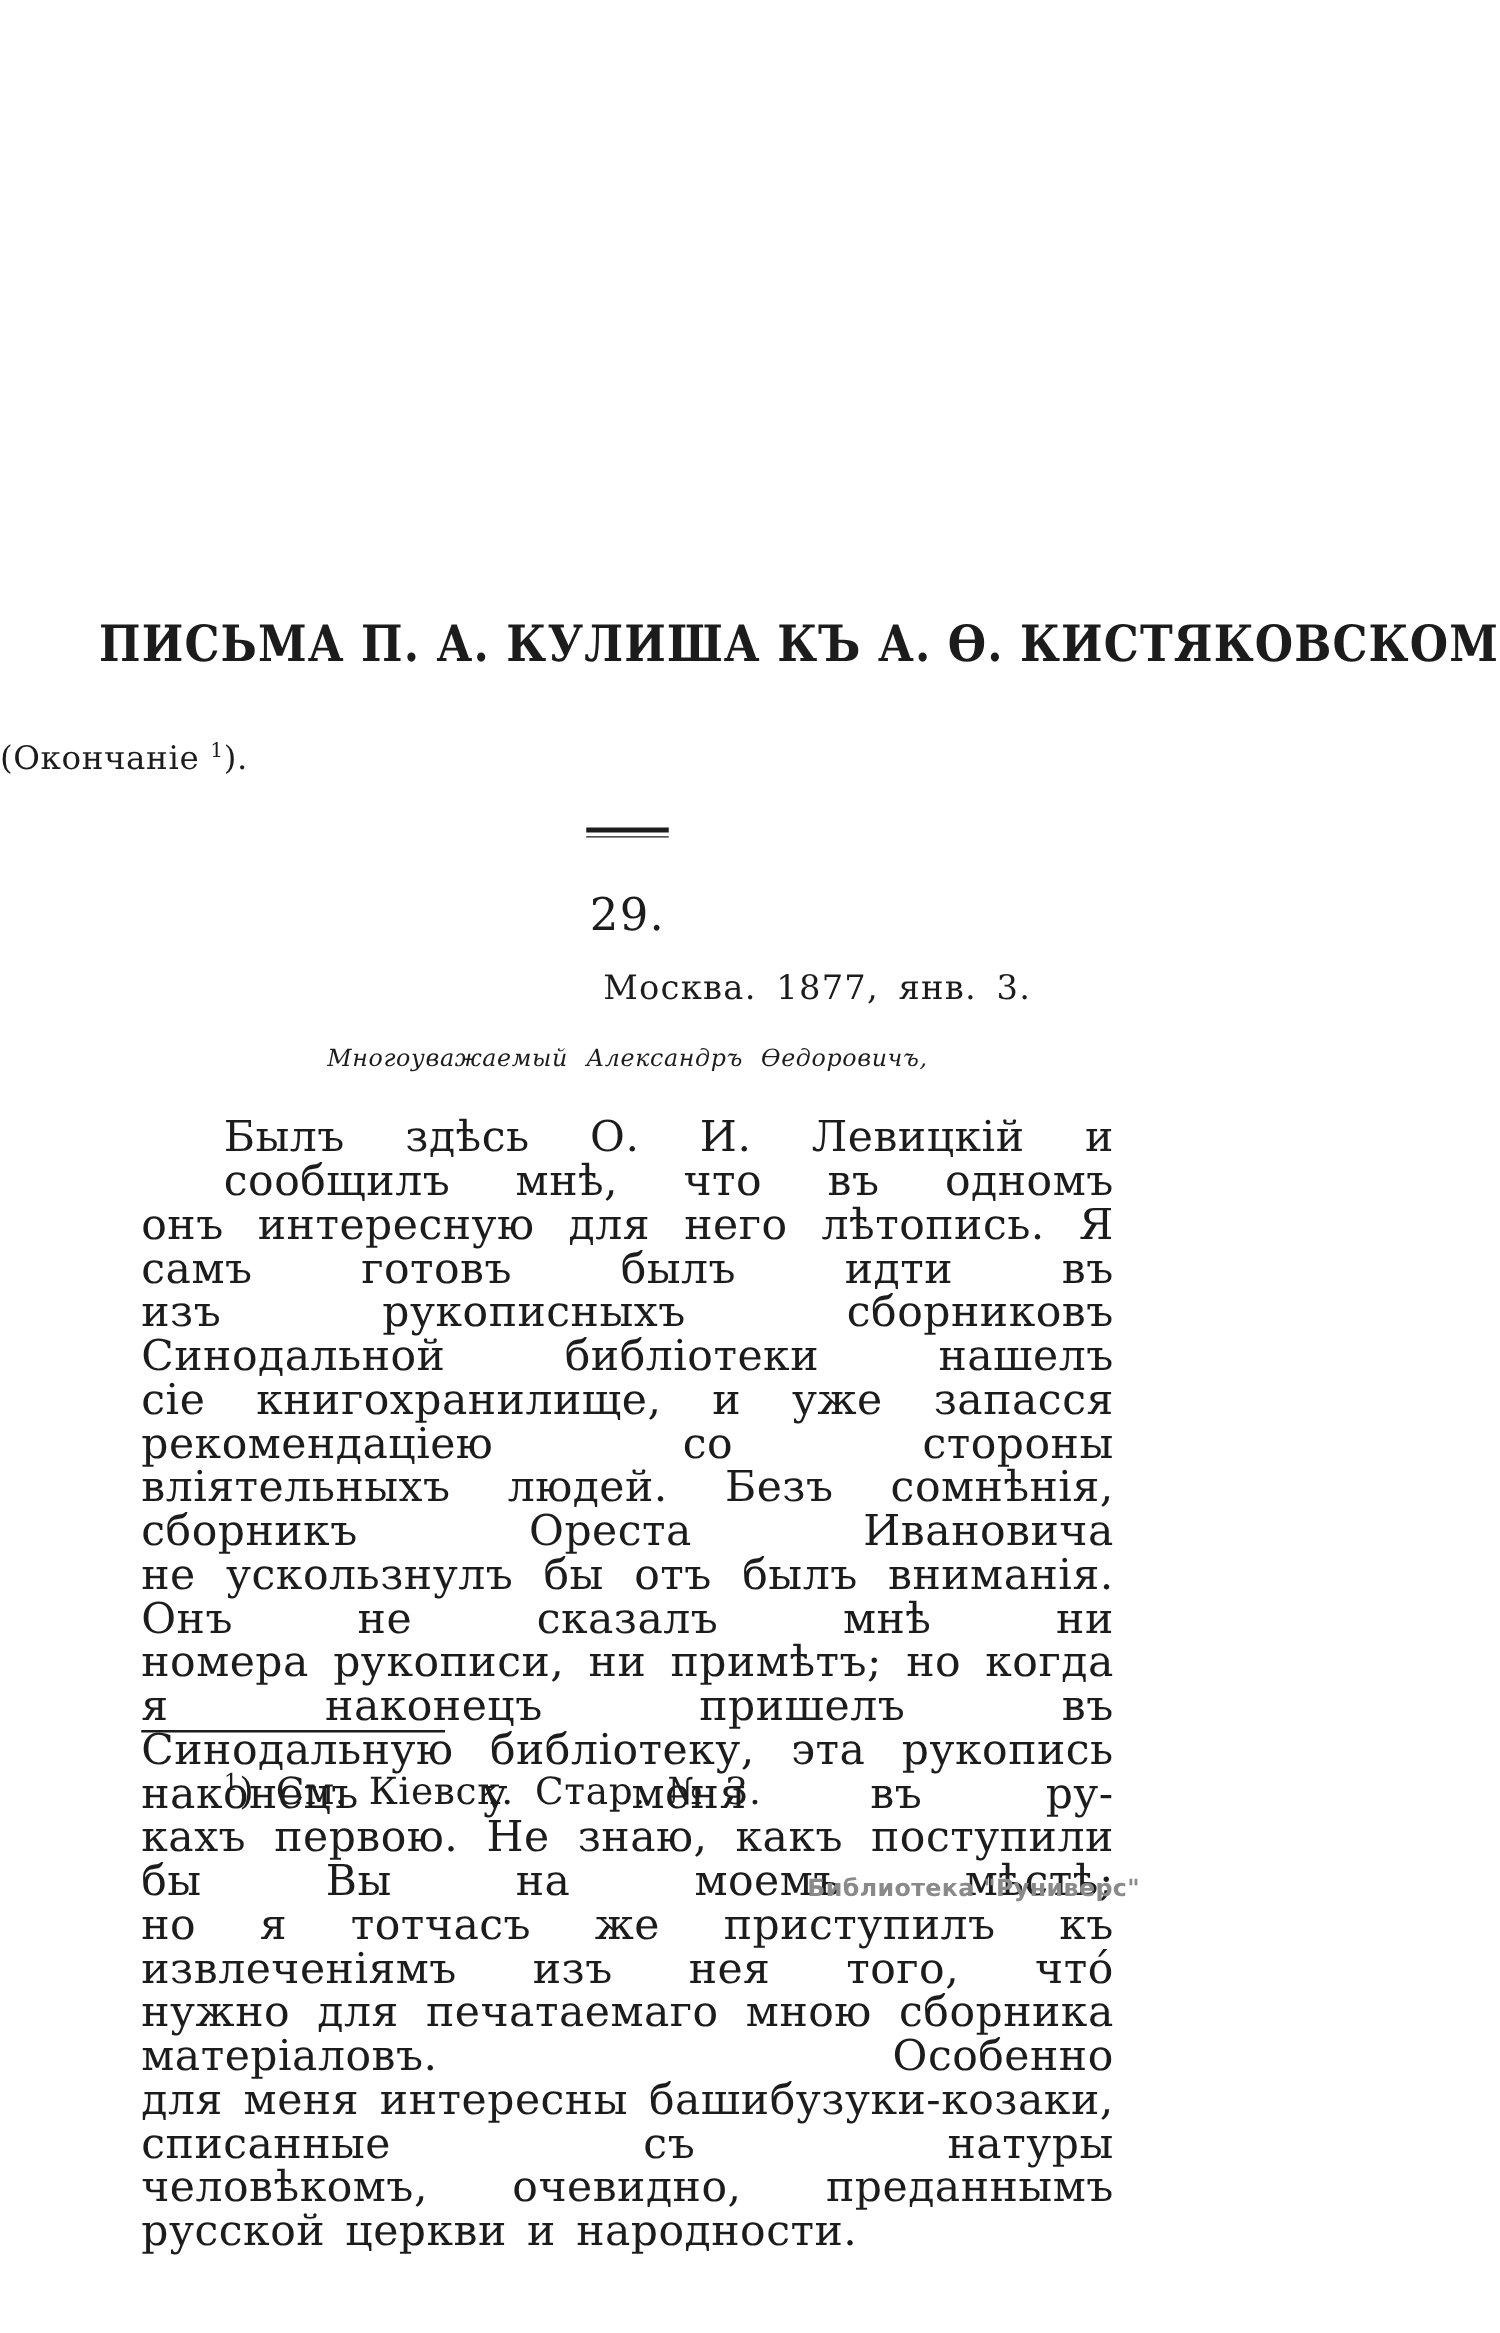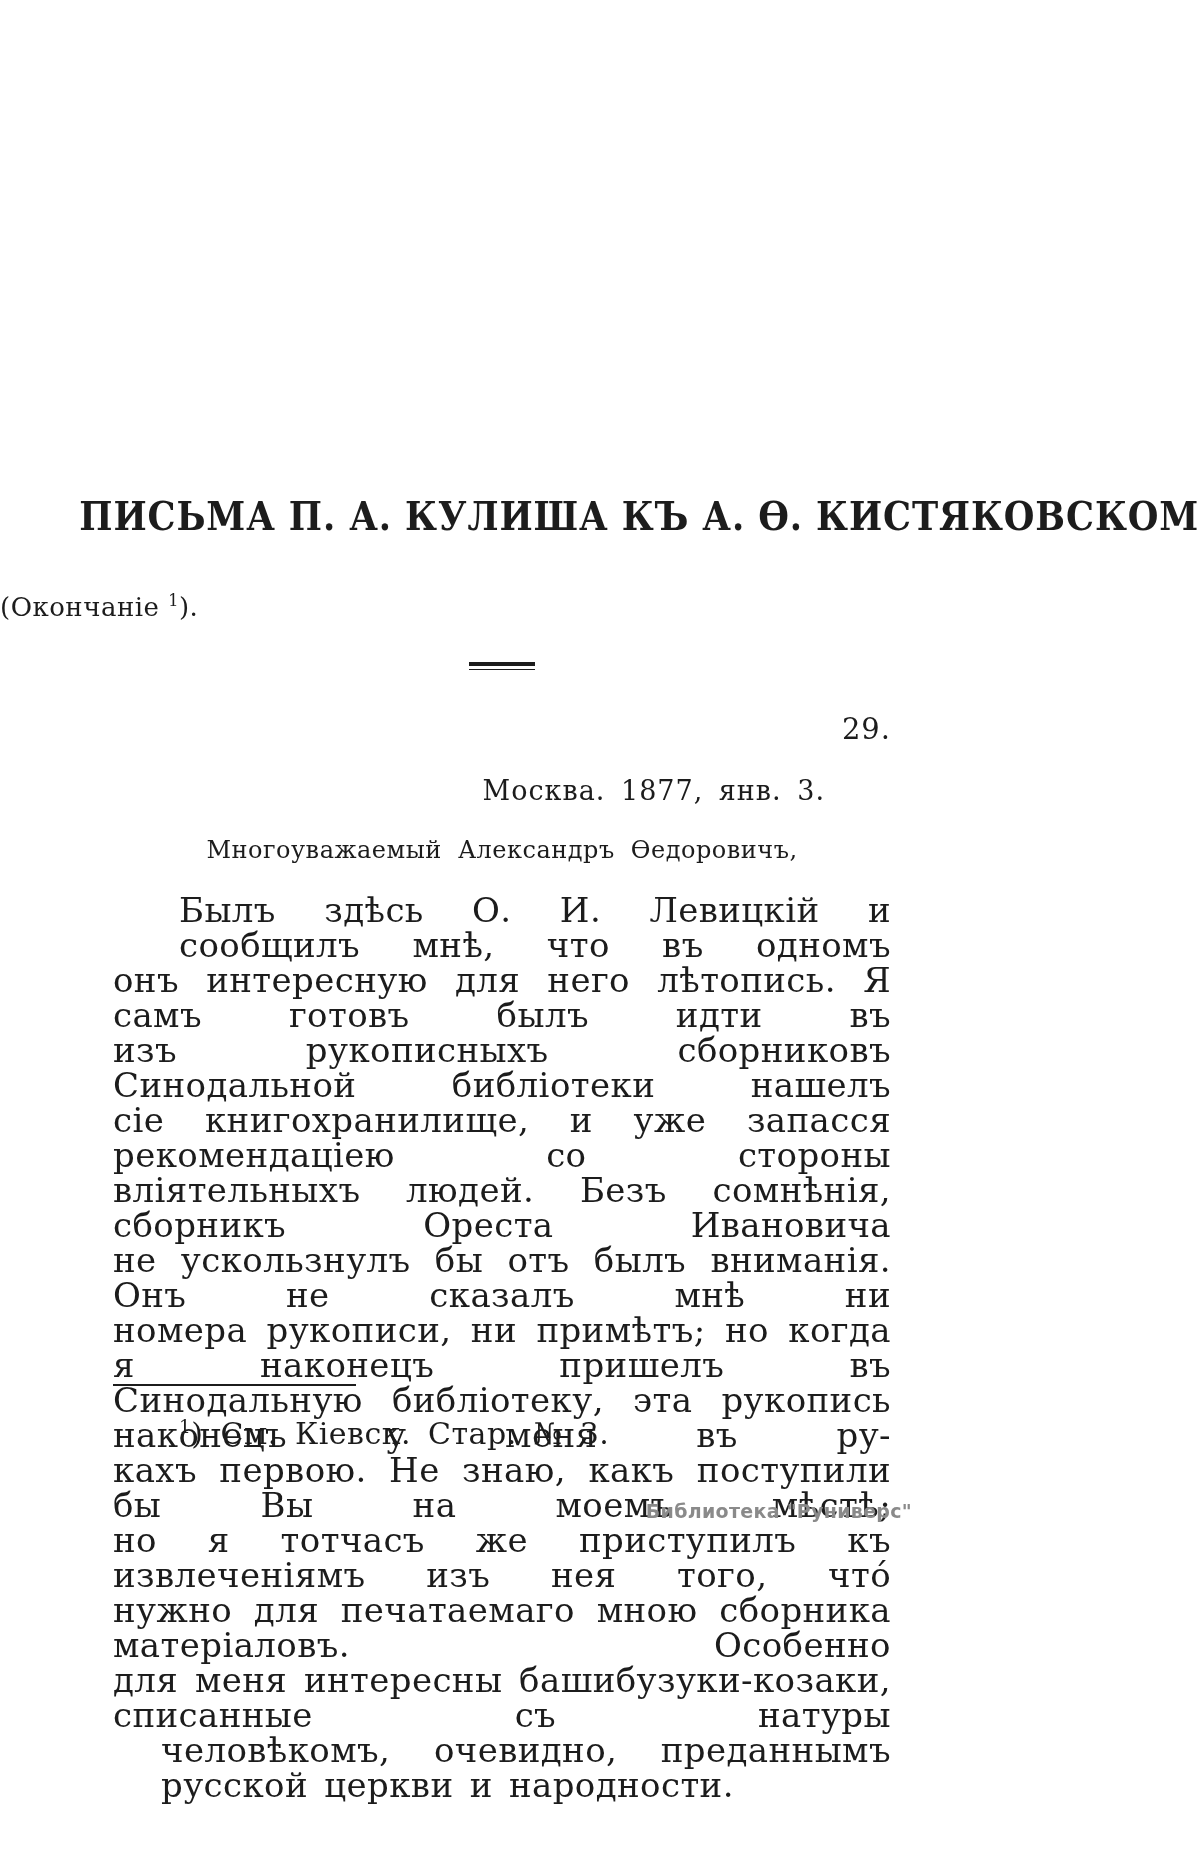--- a/index.html
+++ b/index.html
@@ -58,66 +58,66 @@
     width: 66px;
     height: 3px;
     border-top: 4px solid #1c1c1c;
     border-bottom: 1px solid #1c1c1c;
   }
   .letter-number {
     position: absolute;
     top: 712px;
     left: 113px;
     width: 778px;
-    text-align: right;
-    font-size: 29px;
+    text-align: center;
+    font-size: 36px;
     letter-spacing: 1px;
   }
   .dateline {
     position: absolute;
     top: 775px;
     left: 113px;
     width: 778px;
     text-align: right;
     padding-right: 66px;
     box-sizing: border-box;
     font-size: 27px;
     letter-spacing: 1px;
     word-spacing: 6px;
   }
   .salutation {
     position: absolute;
     top: 836px;
     left: 113px;
     width: 778px;
     text-align: center;
-    font-size: 24px;
+    font-size: 19px;
     letter-spacing: 0.5px;
     word-spacing: 8px;
+    font-style: italic;
   }
   .body-text {
     position: absolute;
     top: 893px;
     left: 113px;
     width: 778px;
     font-size: 34px;
     line-height: 35px;
     letter-spacing: 0.4px;
     word-spacing: 5px;
   }
   .body-line {
     text-align: justify;
     text-align-last: justify;
   }
   .body-line.first {
     padding-left: 66px;
   }
   .body-line.last {
     text-align-last: left;
-    margin-left: 48px;
   }
   .footnote-rule {
     position: absolute;
     top: 1384px;
     left: 113px;
     width: 243px;
     border-top: 2px solid #1c1c1c;
   }
   .footnote {
     position: absolute;

